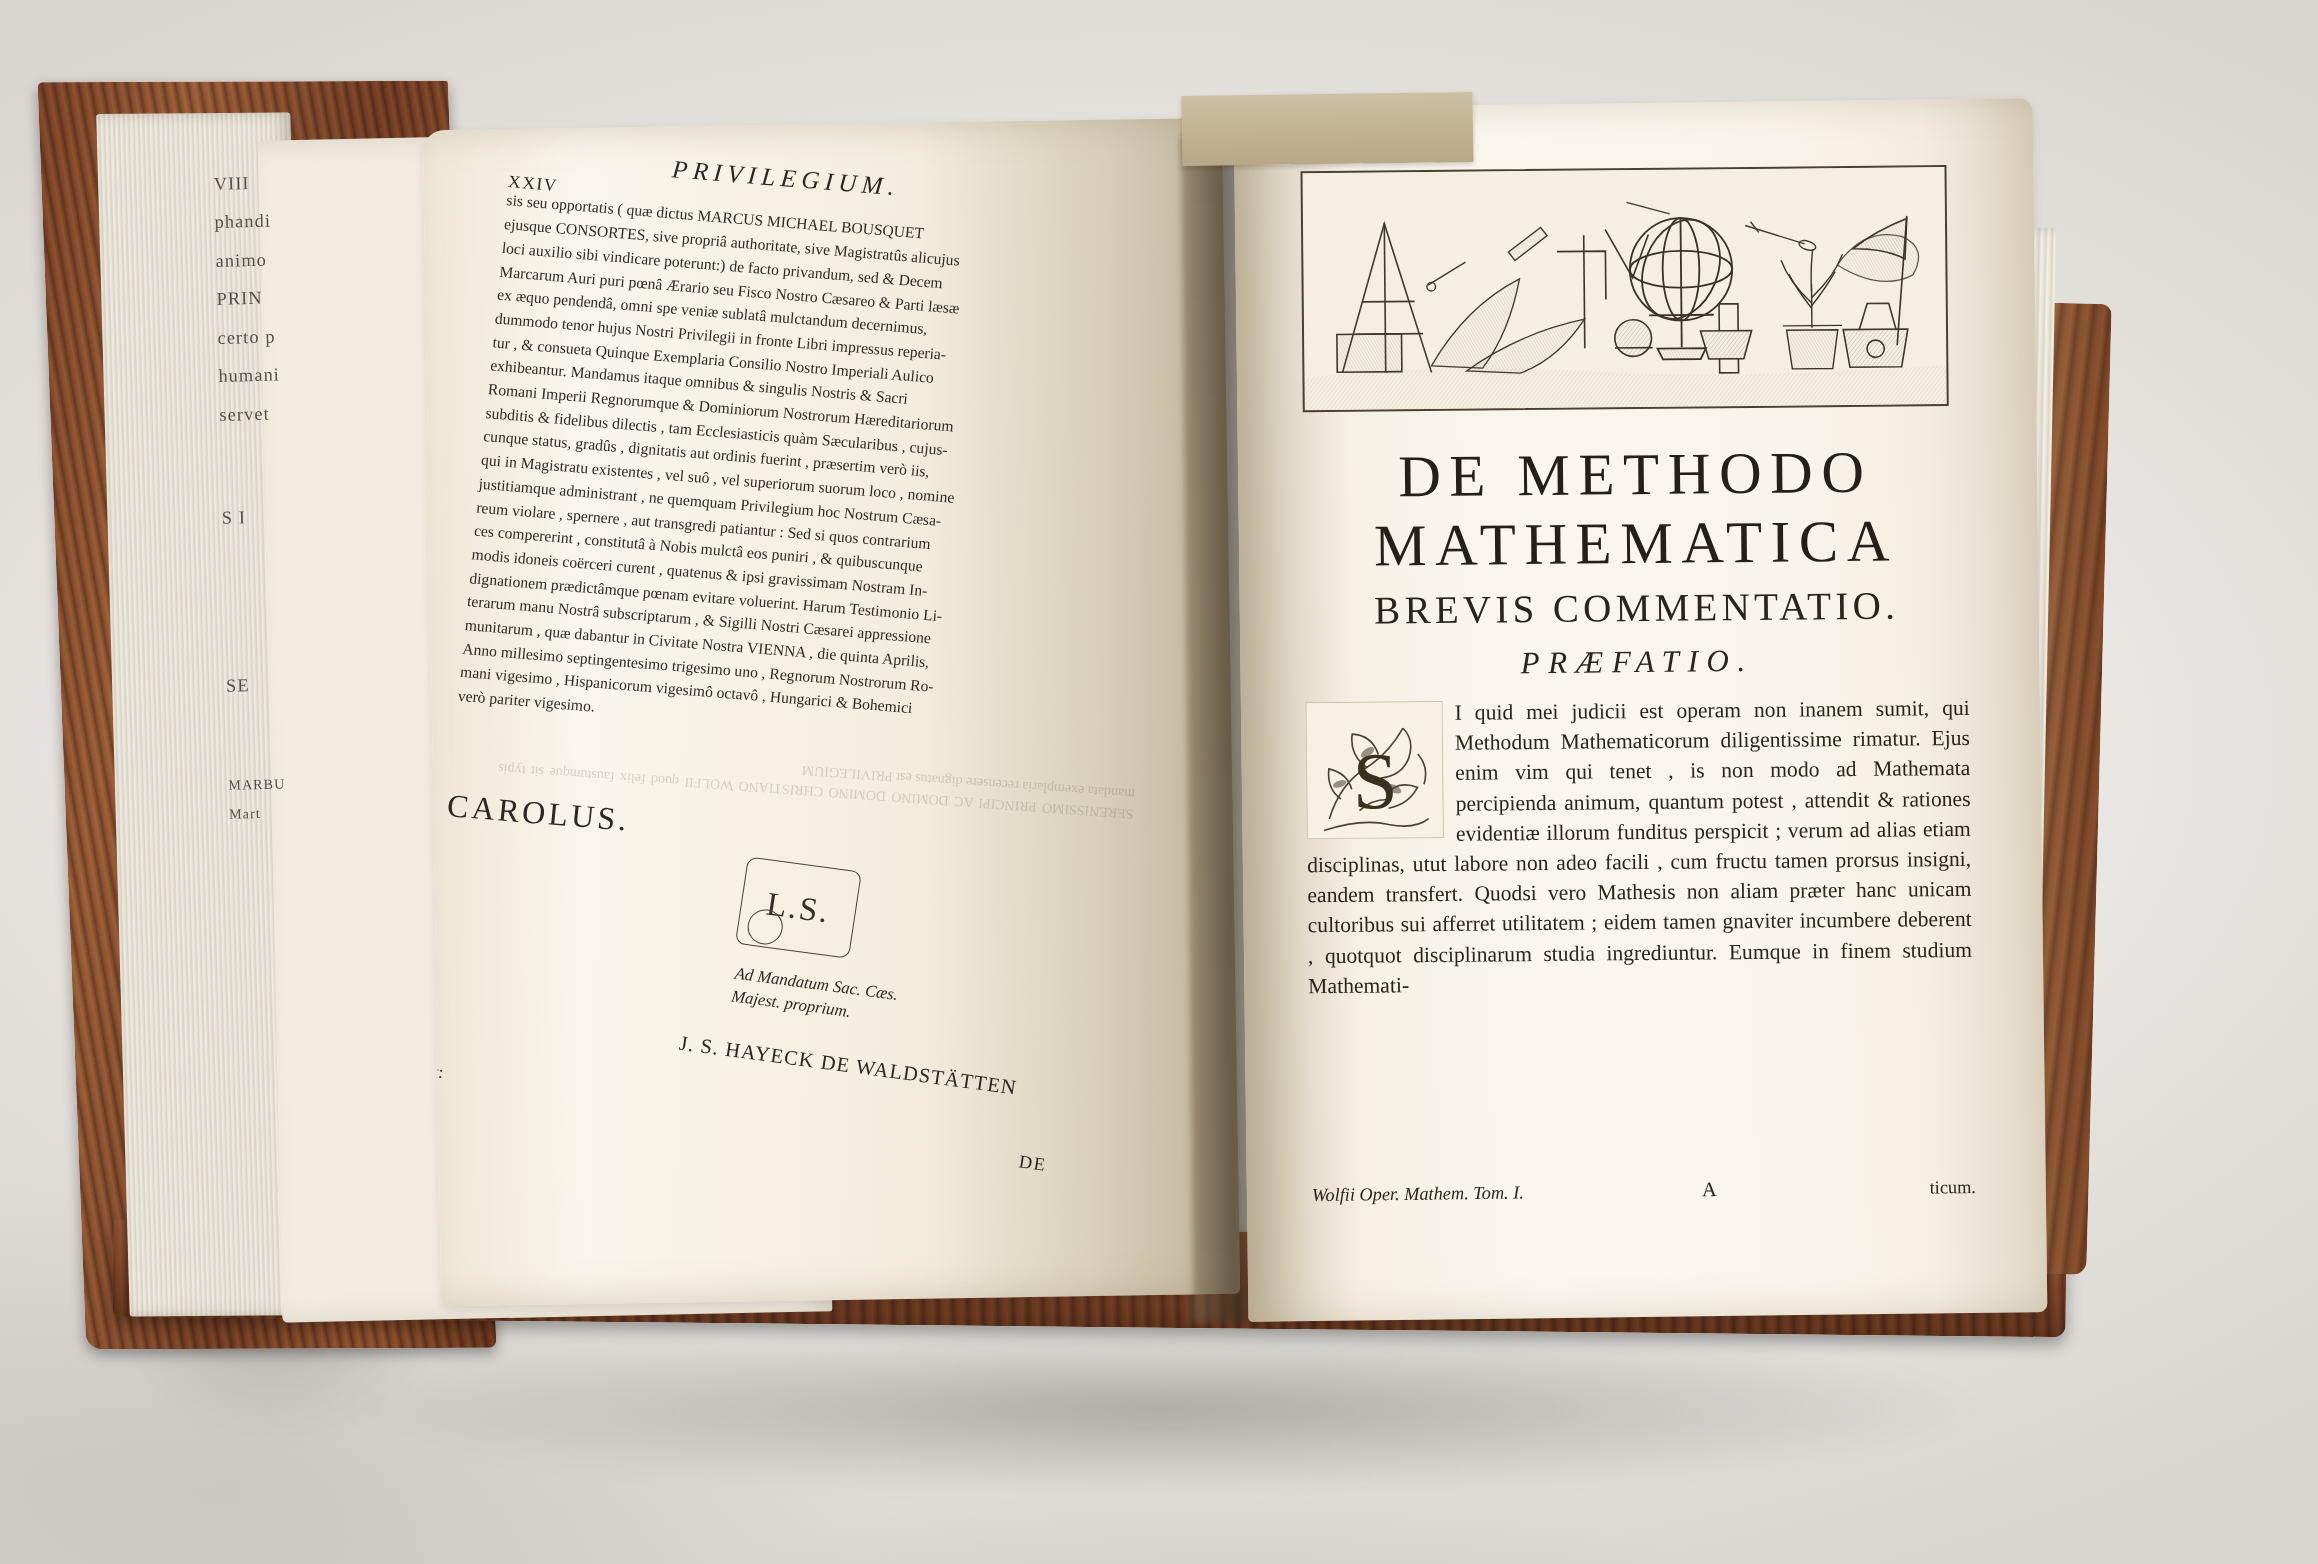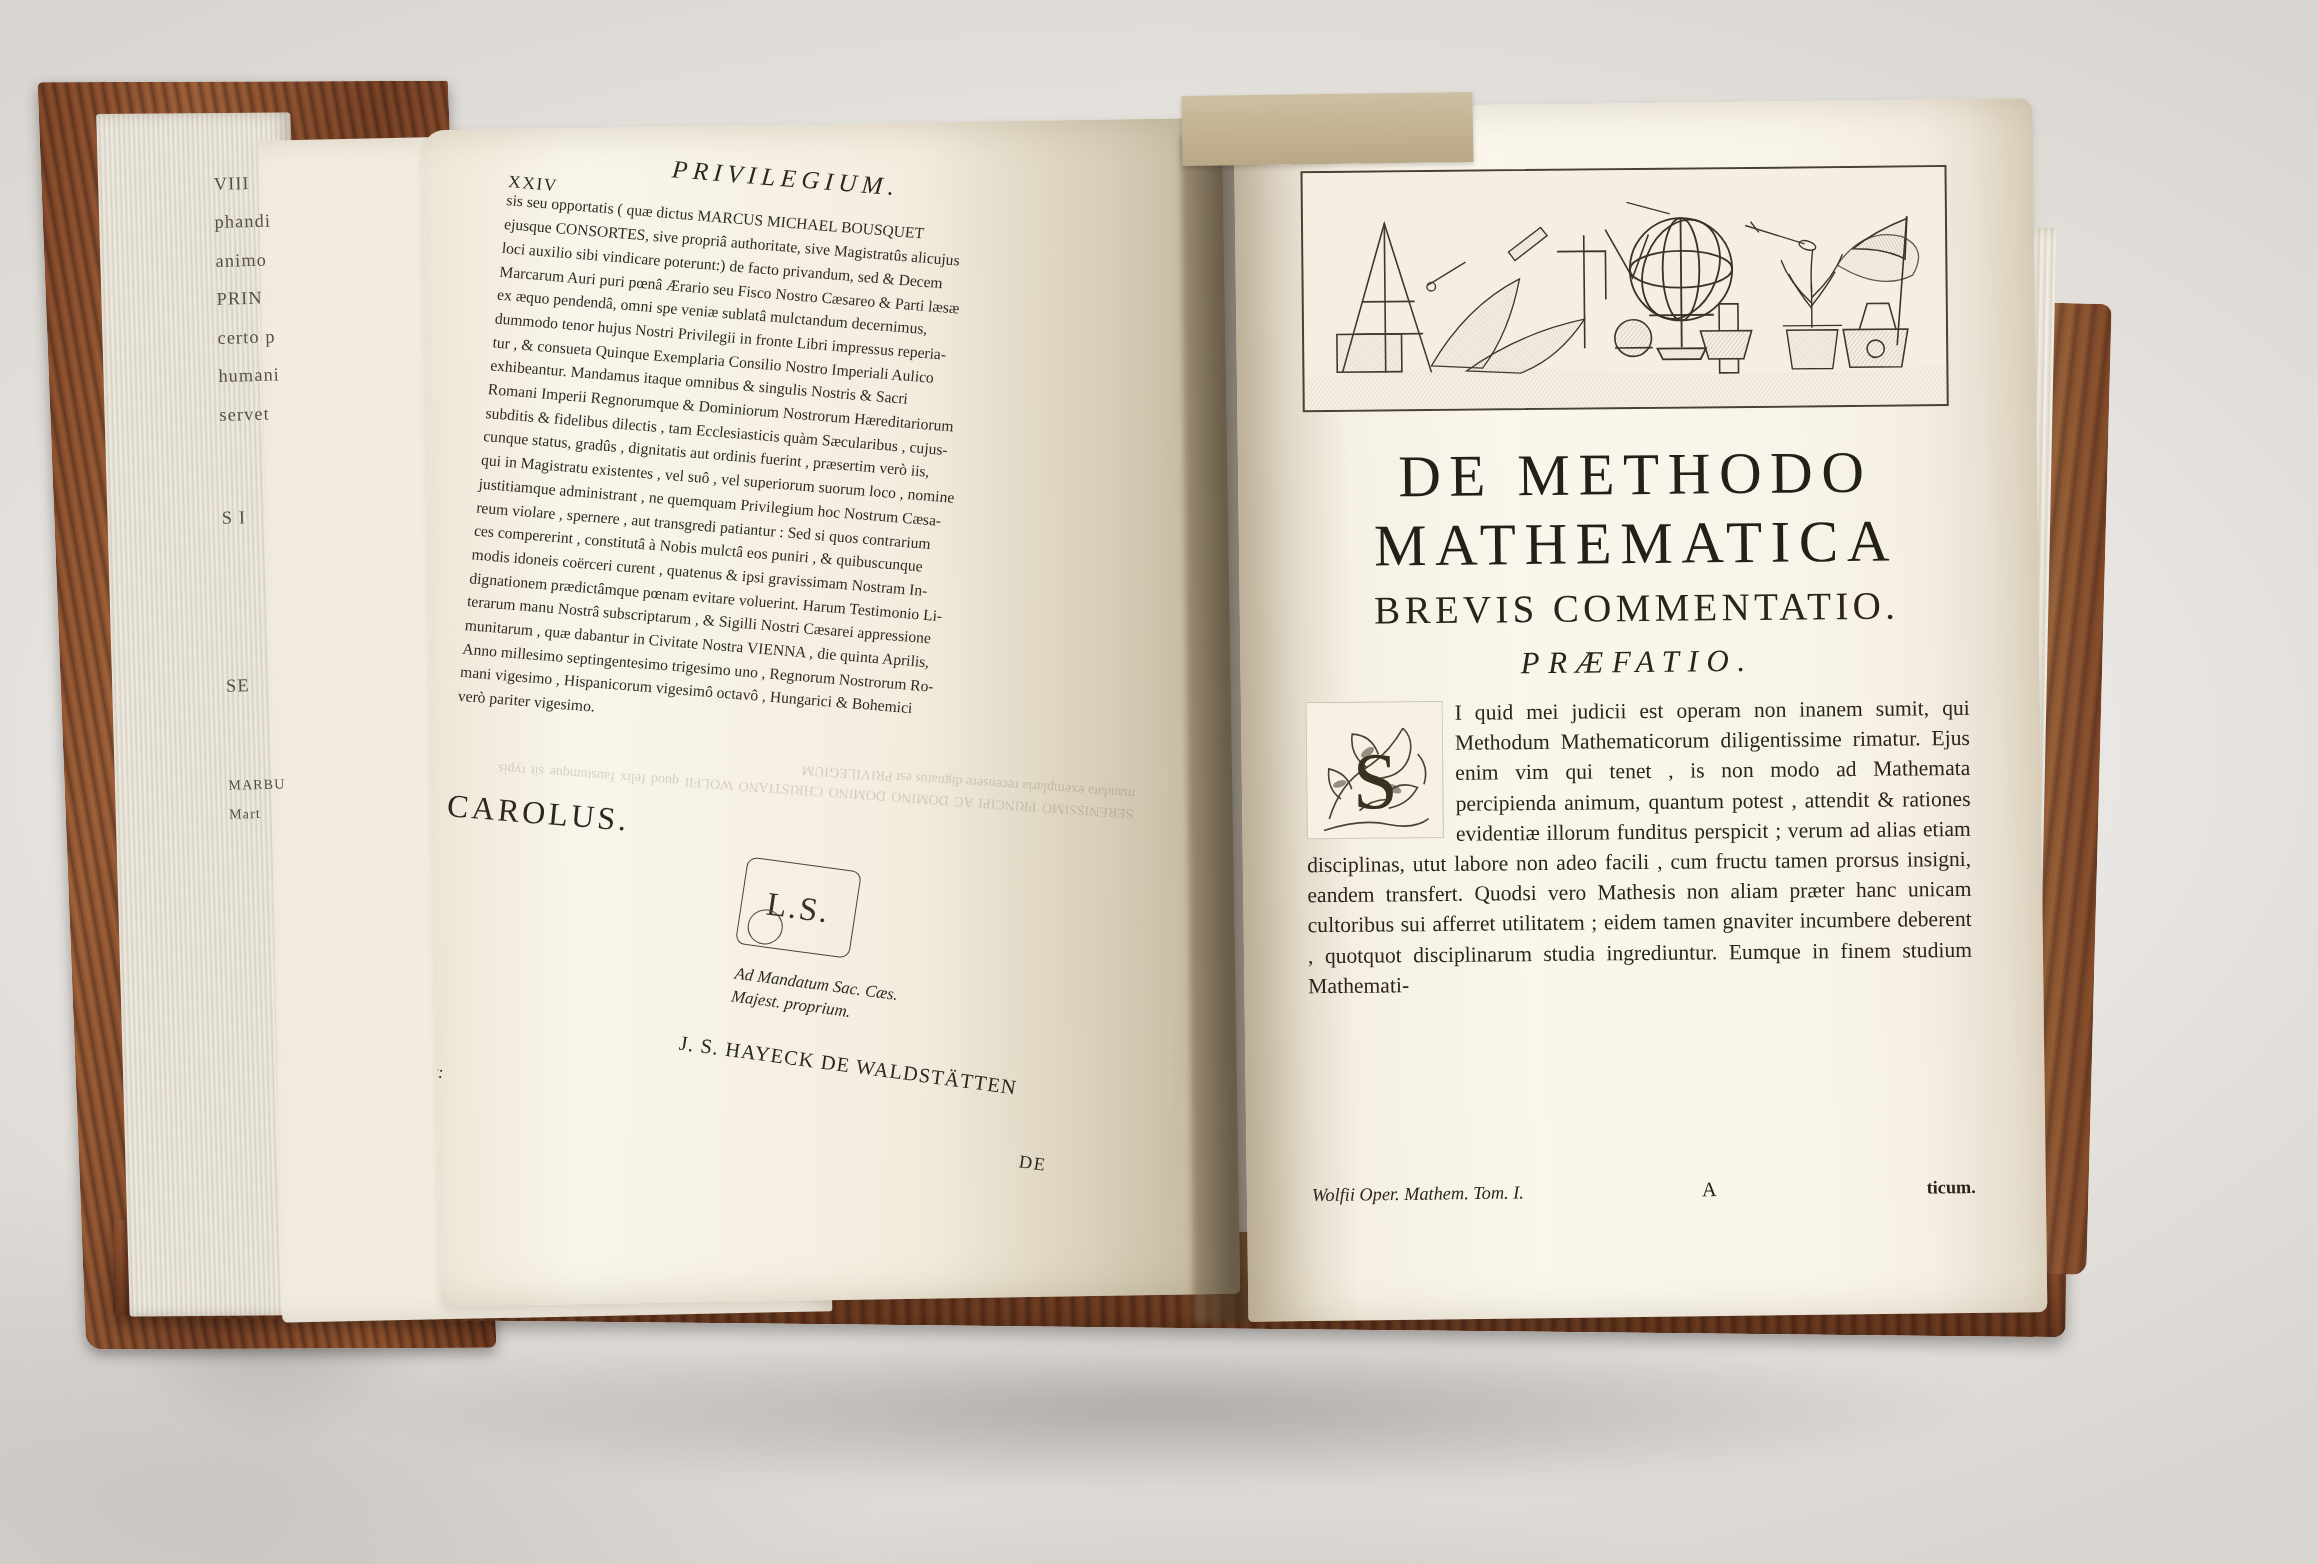--- a/index.html
+++ b/index.html
@@ -407,21 +407,21 @@
     left: 65px;
     top: 1076px;
     width: 664px;
     display: flex;
     align-items: baseline;
     font-size: 18.3px;
     color: #2b2519;
   }
   .rp-footer .sig-note { font-style: italic; }
   .rp-footer .sig-letter { margin-left: 178px; font-size: 20.5px; letter-spacing: 1.1px; }
-  .rp-footer .catchword { margin-left: auto; font-weight: bold; }
+  .rp-footer .catchword { margin-left: auto; }
 </style>
 </head>
 <body>
 
 <div class="photo"></div>
 <div class="book-shadow"></div>
 <div class="book-shadow left"></div>
 
 <div class="book"></div>
 

